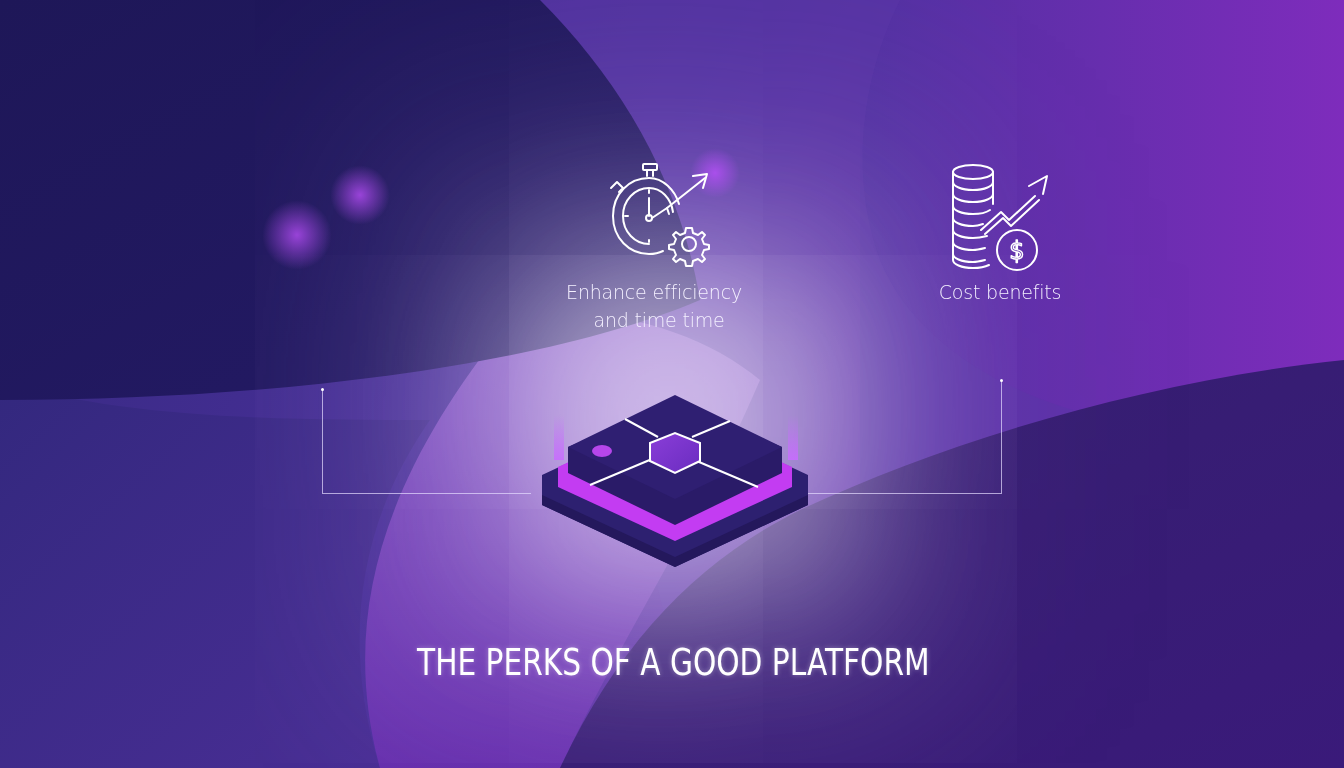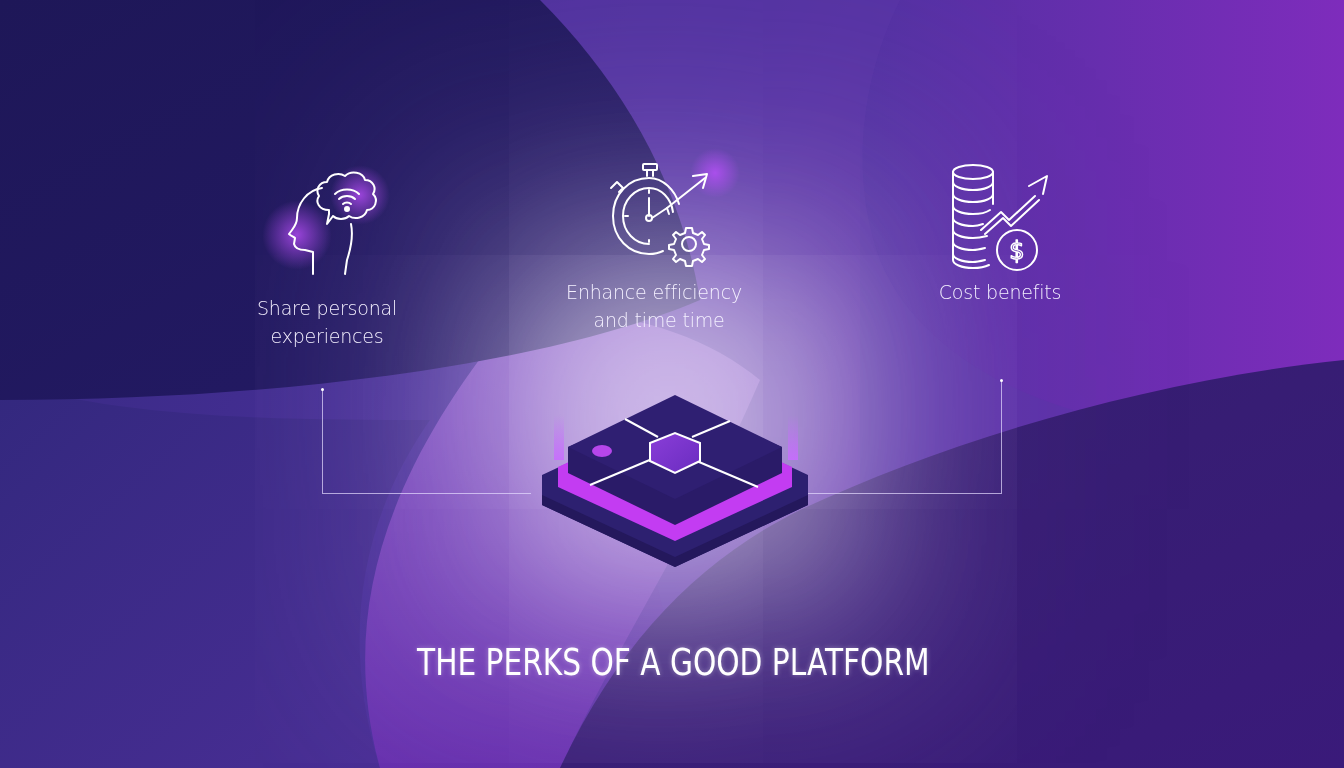--- a/index.html
+++ b/index.html
@@ -91,36 +91,20 @@
 
   <div class="glow"></div>
 
   <div class="connector" style="left:322px; top:389px; width:208px; height:104px; border-left-width:1px; border-bottom-width:1px;"></div>
   <div class="dot" style="left:321px; top:388px;"></div>
   <div class="connector" style="left:808px; top:381px; width:193px; height:112px; border-right-width:1px; border-bottom-width:1px;"></div>
   <div class="dot" style="left:1000px; top:379px;"></div>
 
   <div class="icon-glow" style="left:262px; top:200px; width:70px; height:70px;"></div>
   <div class="icon-glow" style="left:330px; top:165px; width:60px; height:60px;"></div>
-  <div class="feature" style="left:227px; top:158px; width:200px;">
-    <svg class="icon" width="120" height="122" viewBox="0 0 120 122" fill="none" stroke="#ffffff" stroke-width="2" stroke-linecap="round" stroke-linejoin="round">
-
-      <path d="M55 30 C40 32 30 46 30 60 C30 64 28 68 25 72 L22 76 C24 78 27 79 28 80 L27 86 C28 90 32 92 38 92 L46 94 L46 116"></path>
-      <path d="M84 66 C86 76 84 90 80 102 L78 116"></path>
-
-      <path d="M62 52 C52 52 48 44 52 38 C48 32 52 24 60 24 C62 16 72 14 78 18 C84 12 96 14 98 22 C106 22 110 30 106 36 C112 42 108 52 100 52 C98 60 88 62 82 58 C78 62 70 62 66 58 L60 66 L62 56 Z"></path>
-
-      <path d="M68 36 C74 30 86 30 92 36"></path>
-      <path d="M72 41 C76 37 84 37 88 41"></path>
-      <path d="M76 46 C78 44 82 44 84 46"></path>
-      <circle cx="80" cy="51" r="2" fill="#ffffff"></circle>
-    </svg>
-    <span class="label" style="margin-top:14px;">Share personal</span>
-    <span class="label">experiences</span>
-  </div>
 
   <div class="icon-glow" style="left:690px; top:148px; width:50px; height:50px;"></div>
   <div class="feature" style="left:554px; top:158px; width:210px;">
     <svg class="icon" width="124" height="112" viewBox="0 0 124 112" fill="none" stroke="#ffffff" stroke-width="2" stroke-linecap="round" stroke-linejoin="round">
 
       <rect x="46" y="6" width="14" height="6" rx="1"></rect>
       <path d="M50 12 L50 18 M56 12 L56 18"></path>
 
       <path d="M14 30 L20 24 L26 30 L22 34"></path>
 

